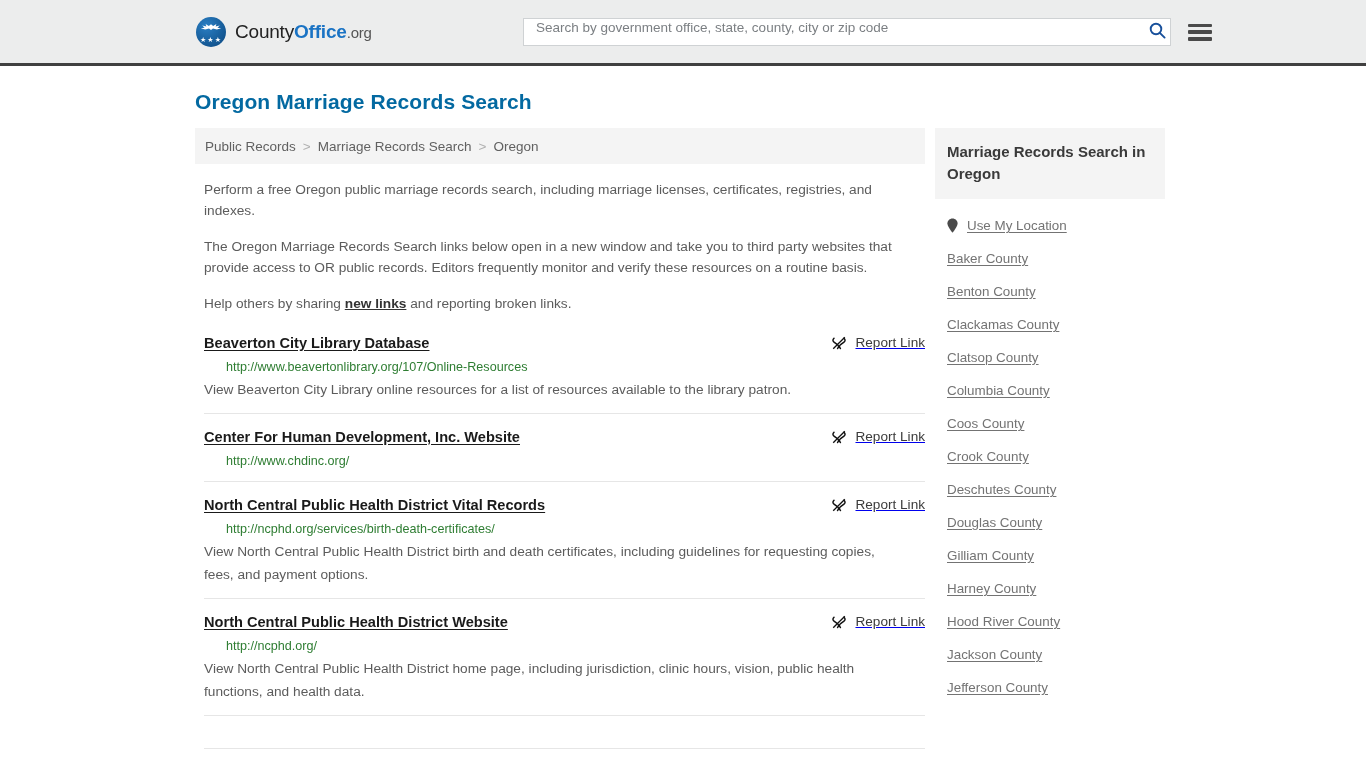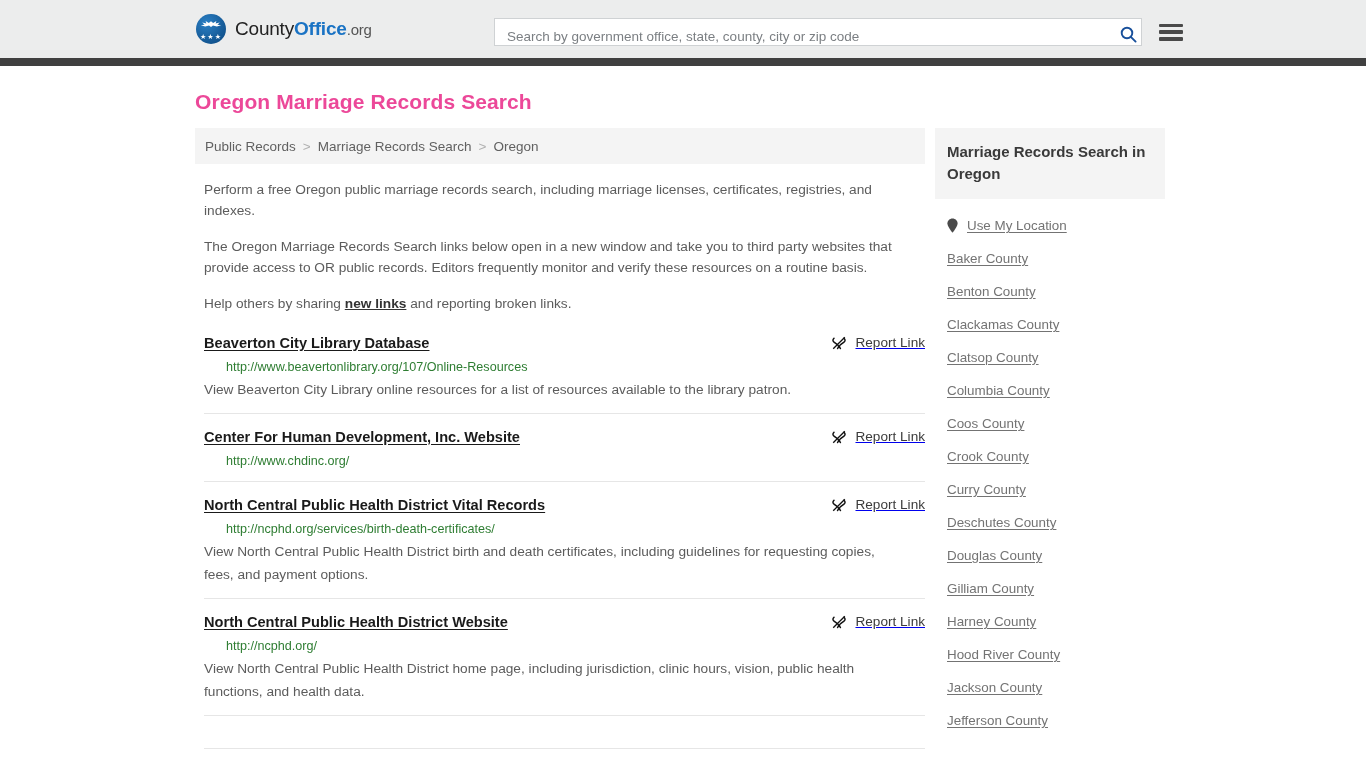--- a/index.html
+++ b/index.html
@@ -9,21 +9,21 @@
     width: 1366px; height: 768px;
     overflow: hidden;
     background: #ffffff;
     font-family: "Liberation Sans", sans-serif;
   }
 
   
   .site-header {
     height: 66px;
     background: #eceded;
-    border-bottom: 8px solid #404040;
+    border-bottom: 3px solid #404040;
     display: flex;
     align-items: center;
     position: relative;
   }
   .logo-wrap {
     display: flex;
     align-items: center;
     margin-left: 196px;
     text-decoration: none;
   }
@@ -70,22 +70,23 @@
     top: 18px;
     display: flex;
     align-items: center;
   }
   .search-box {
     width: 648px;
     height: 28px;
     background: #ffffff;
     border: 1px solid #cfd2d4;
     display: flex;
-    align-items: flex-end;
+    align-items: flex-start;
     padding: 0 2px 0 10px;
+    margin-left: 29px;
   }
   .search-box input {
     flex: 1;
     border: none;
     outline: none;
     font-family: "Liberation Sans", sans-serif;
     font-size: 13.5px;
     color: #333;
     background: transparent;
   }
@@ -118,21 +119,21 @@
     padding: 0;
   }
   .page-inner {
     width: 975px;
     margin-left: 195px;
     position: relative;
   }
   .page-title {
     font-size: 21px;
     font-weight: bold;
-    color: #ec4899;
+    color: #0369a1;
     margin: 24px 0 0 0;
     letter-spacing: 0.1px;
   }
 
   .columns {
     display: flex;
     align-items: flex-start;
     margin-top: 14px;
   }
   .main-col { width: 730px; flex: none; }
@@ -419,23 +420,20 @@
           <div class="side-item">
             <a href="#">Columbia County</a>
           </div>
           <div class="side-item">
             <a href="#">Coos County</a>
           </div>
           <div class="side-item">
             <a href="#">Crook County</a>
           </div>
           <div class="side-item">
-            <a href="#">Curry County</a>
-          </div>
-          <div class="side-item">
             <a href="#">Deschutes County</a>
           </div>
           <div class="side-item">
             <a href="#">Douglas County</a>
           </div>
           <div class="side-item">
             <a href="#">Gilliam County</a>
           </div>
           <div class="side-item">
             <a href="#">Harney County</a>

